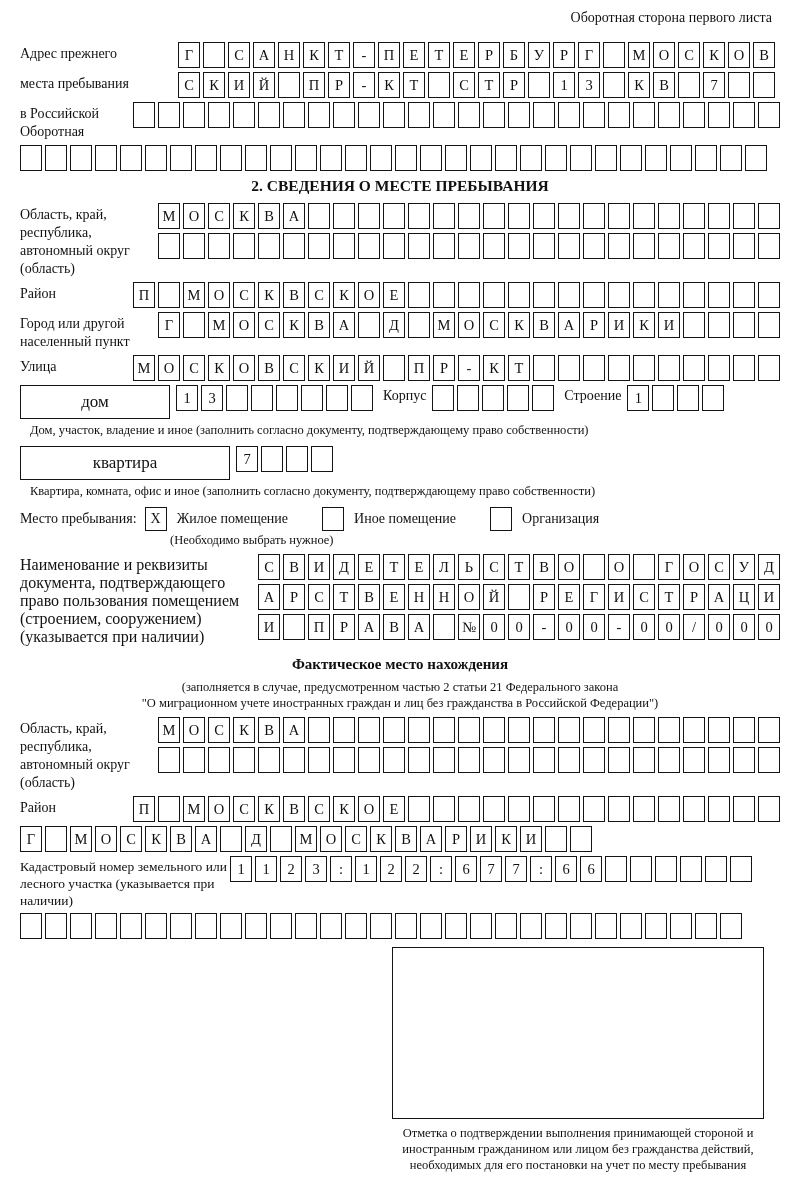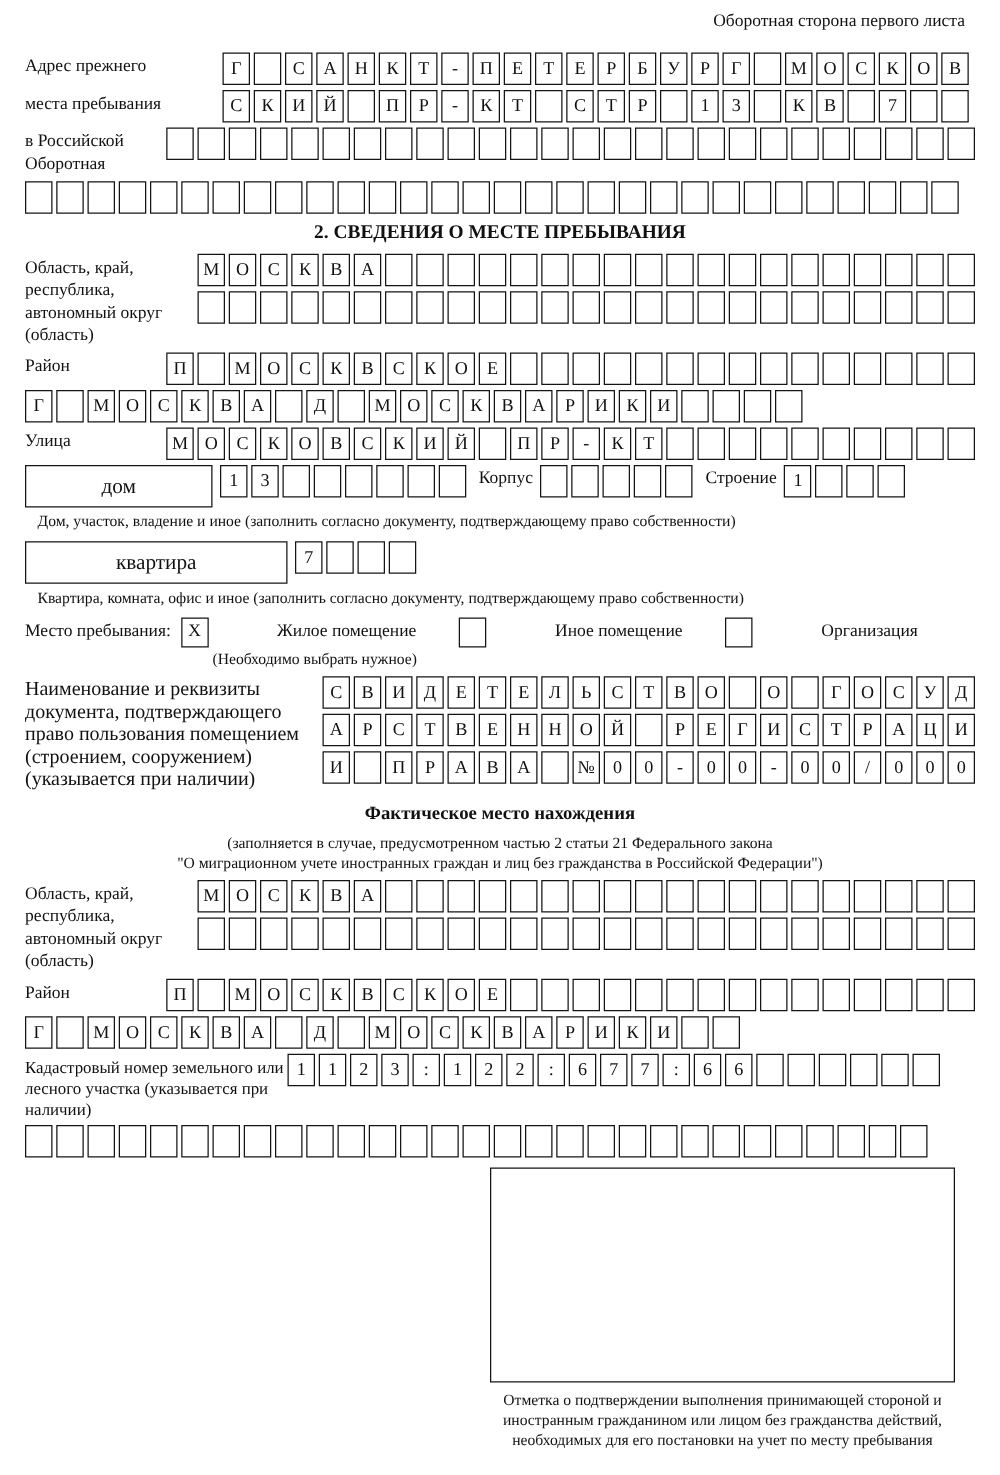--- a/index.html
+++ b/index.html
@@ -41,21 +41,21 @@
   .dombox { width:150px; flex:0 0 150px; }
   .kvbox  { width:210px; flex:0 0 210px; }
   .inline-lbl { font-size:14px; padding:3px 6px 0 10px; white-space:nowrap; }
 
   .presence-row { display:flex; align-items:center; margin:6px 0 2px 0; font-size:14px; }
   .cbox {
     width:22px; height:24px; border:1.5px solid #141414;
     display:flex; align-items:center; justify-content:center;
     font-size:14px; margin:0 10px 0 8px; flex:0 0 22px;
   }
-  .optlabel { white-space:nowrap;margin-left:45px; }
+  .optlabel { white-space:nowrap; }
   .opt-gap { width:26px; }
   .presence-note { font-size:12.5px; text-align:left; width:380px; margin-left:150px; margin-bottom:6px; }
 
   .doc-label { font-size:16px; line-height:18px; padding-top:2px; }
 
   .fact-title { font-size:15px; font-weight:bold; text-align:center; margin:10px 0 6px 0; }
   .fact-cap { font-size:12.5px; line-height:16px; text-align:center; }
 
   .kad-label { font-size:13.5px; line-height:17px; padding-top:2px; }
   .fullrow { margin-top:4px; }
@@ -291,20 +291,21 @@
       <span class="cell"></span>
       <span class="cell"></span>
       <span class="cell"></span>
       <span class="cell"></span>
       <span class="cell"></span>
       <span class="cell"></span>
     </div>
 </div>
 
 <div class="frow">
+  <div class="flabel w138">Город или другой населенный пункт</div>
   <div class="cells">
       <span class="cell">Г</span>
       <span class="cell"></span>
       <span class="cell">М</span>
       <span class="cell">О</span>
       <span class="cell">С</span>
       <span class="cell">К</span>
       <span class="cell">В</span>
       <span class="cell">А</span>
       <span class="cell"></span>

